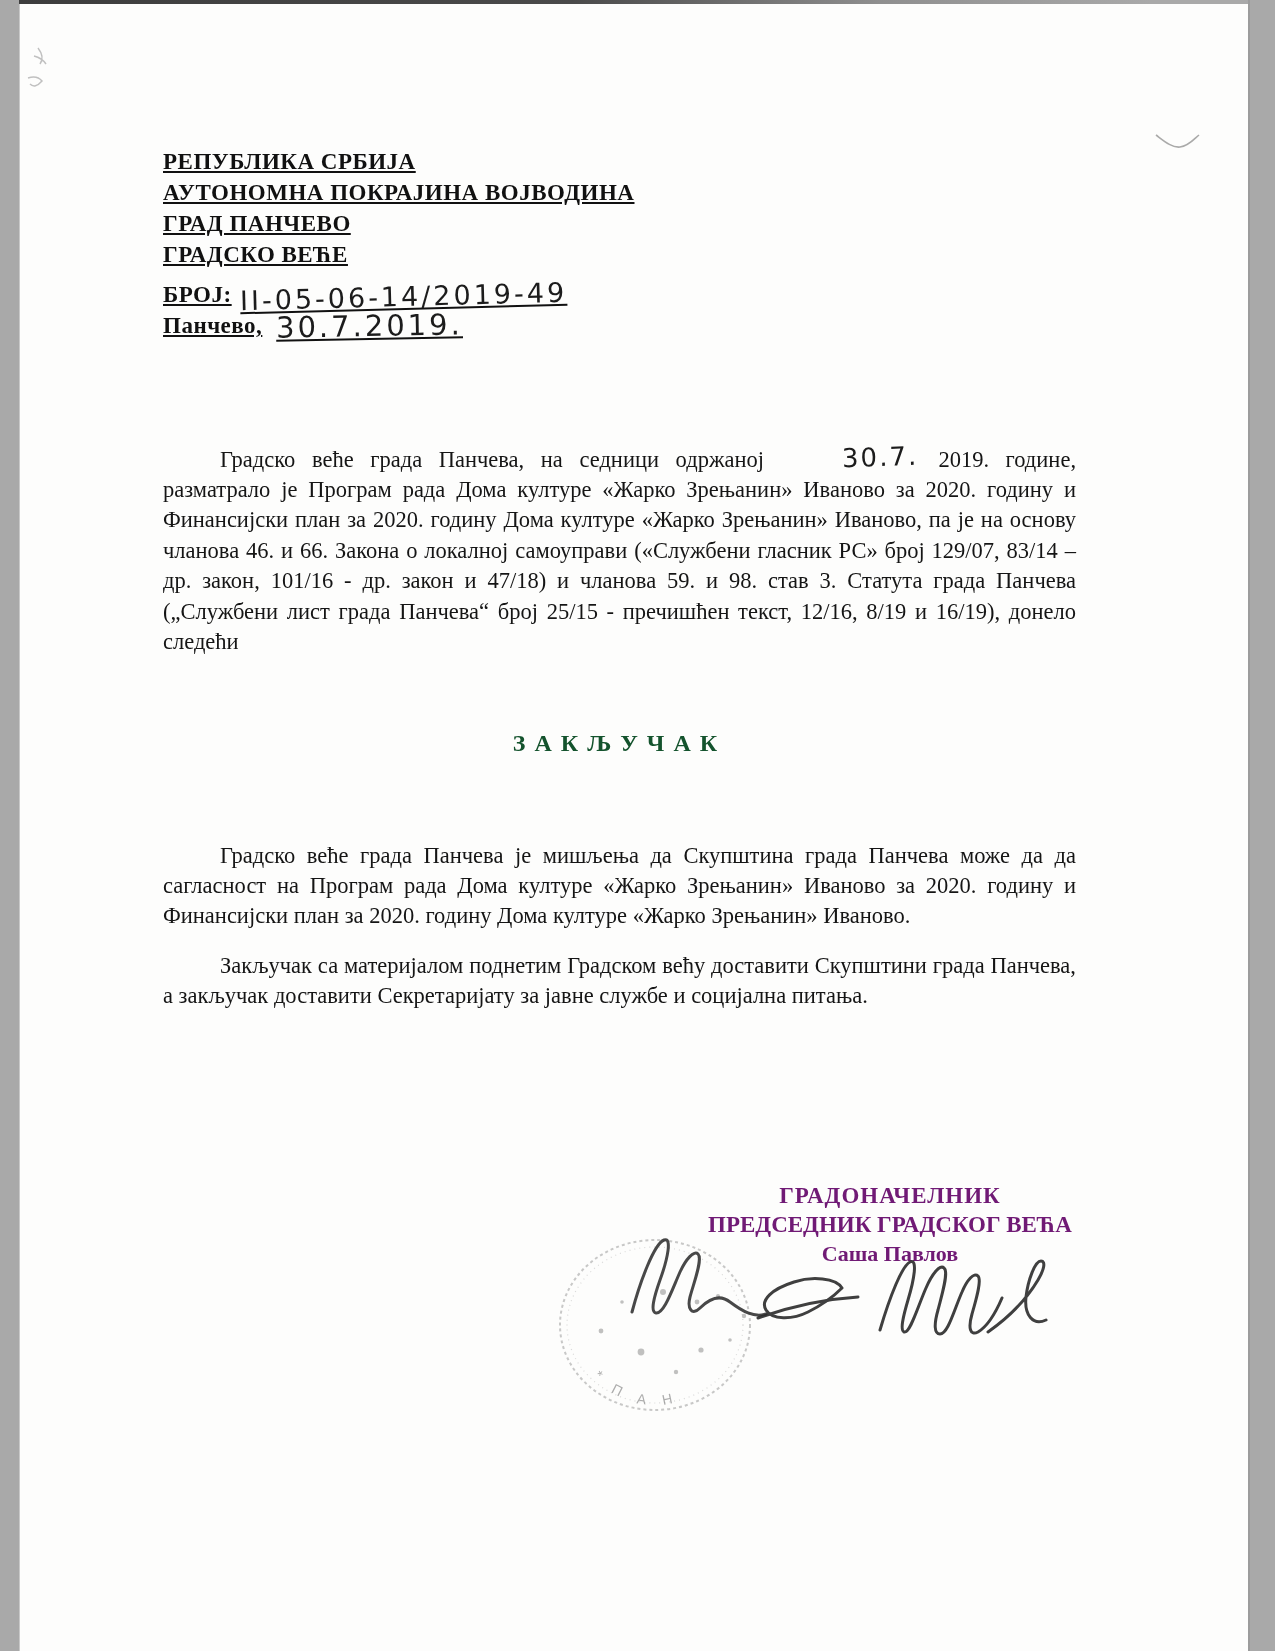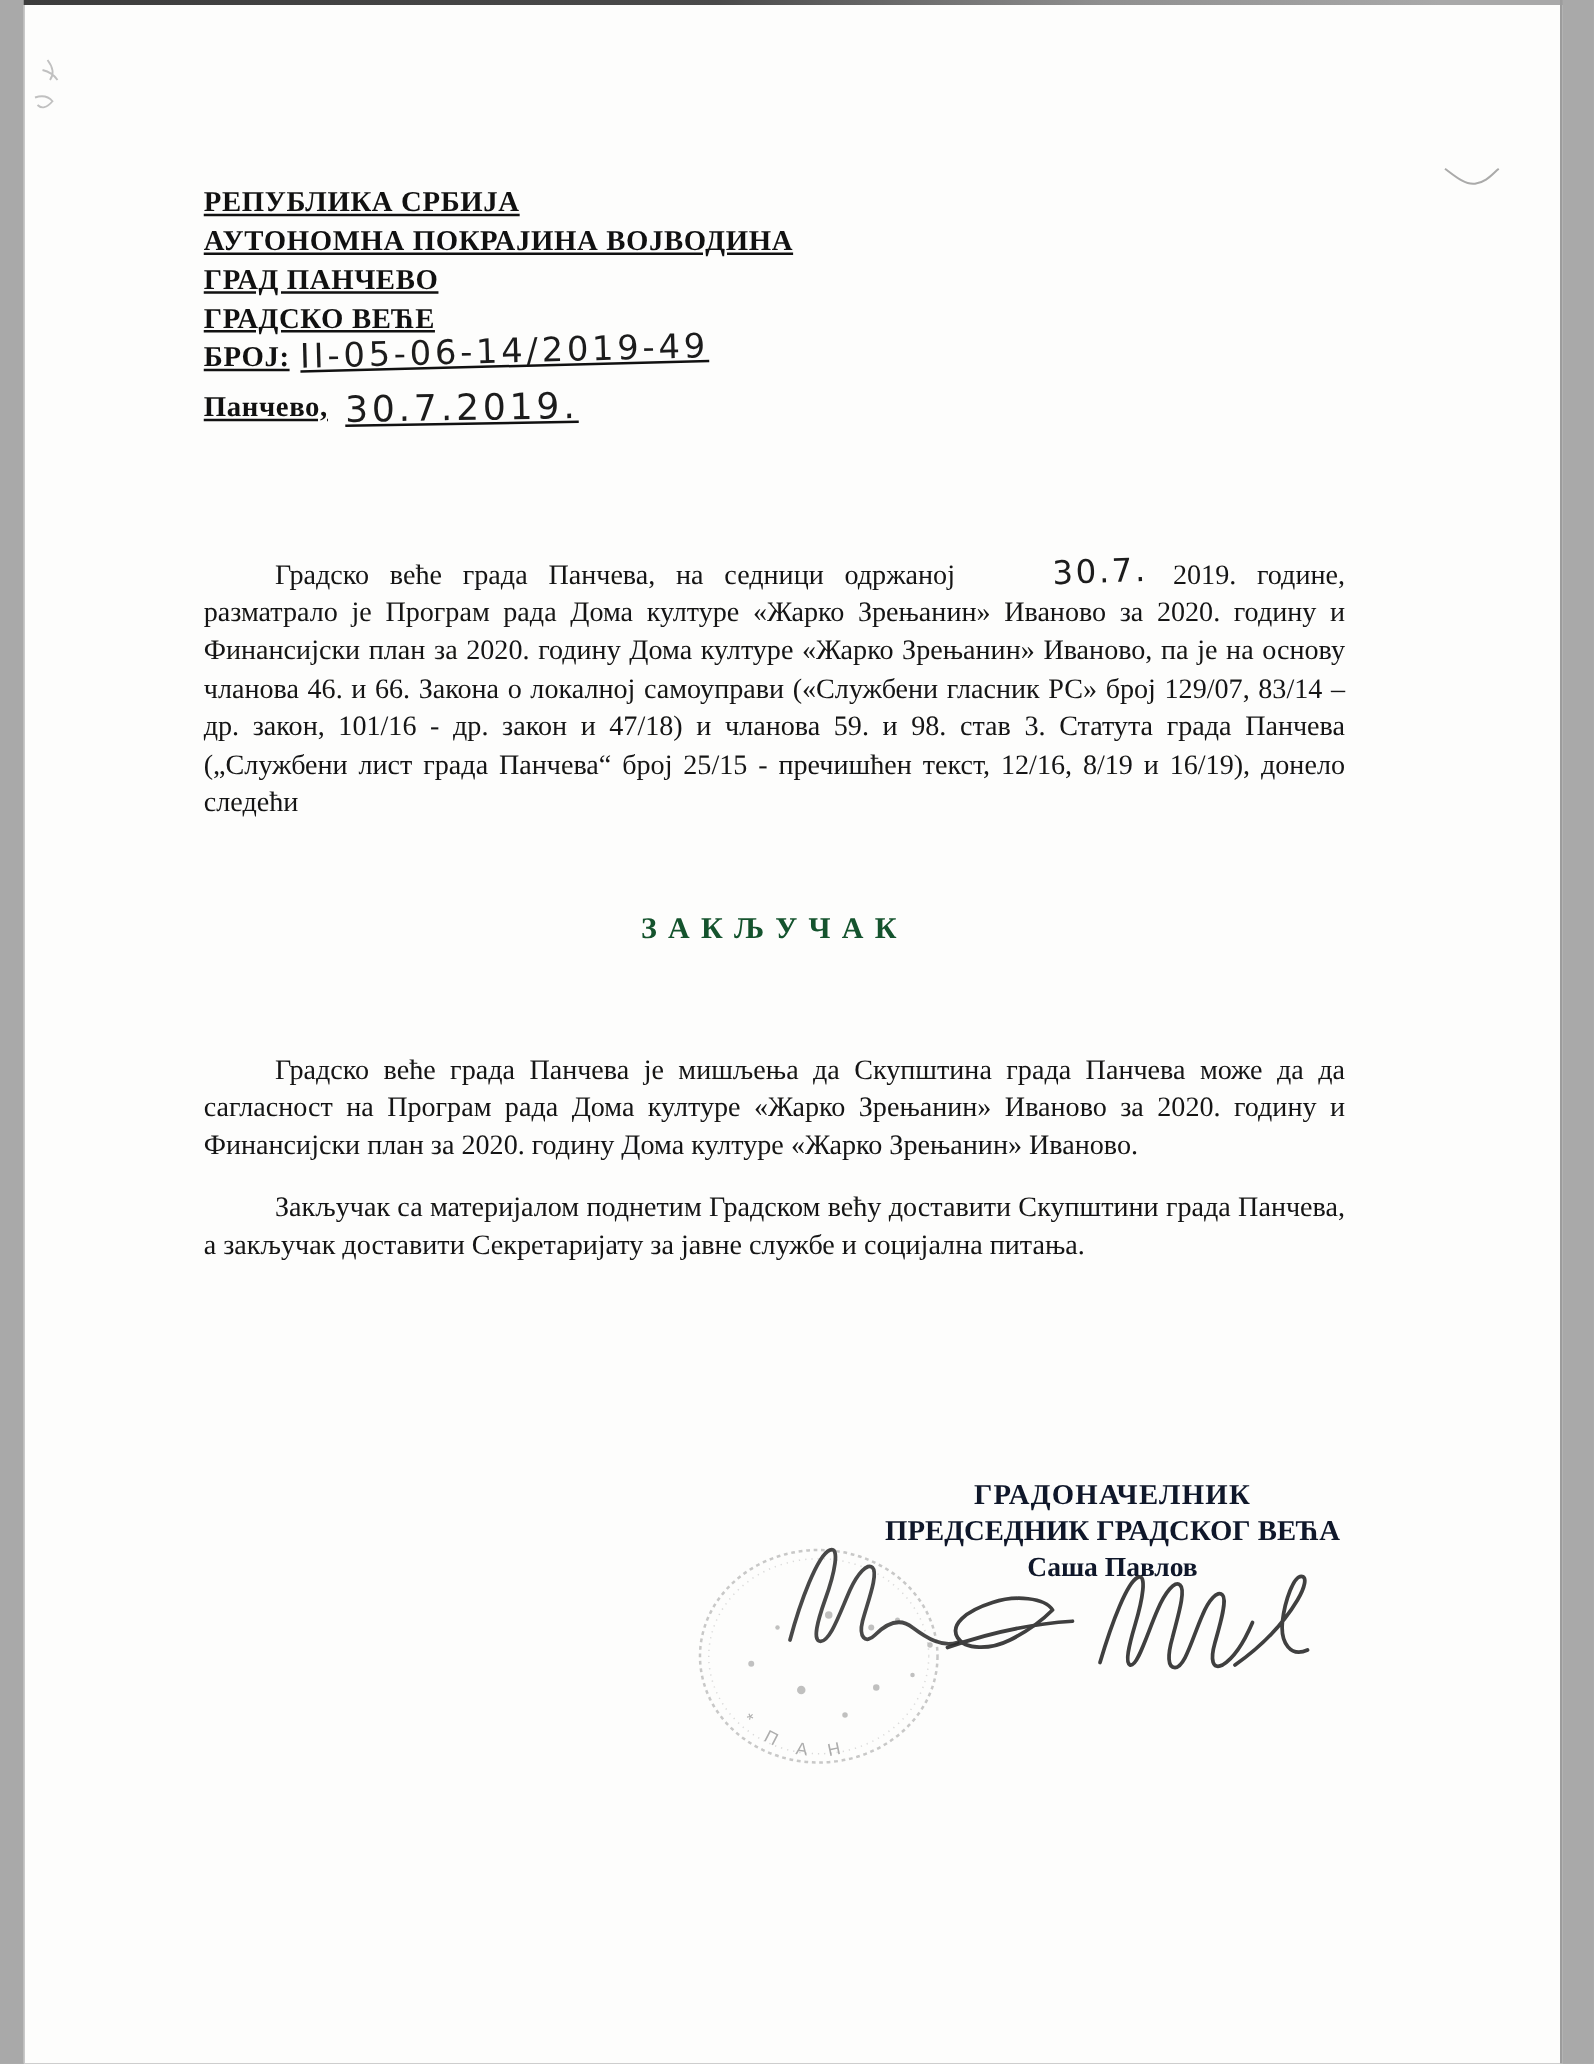--- a/index.html
+++ b/index.html
@@ -23,21 +23,21 @@
   .right-edge-line{
     position:absolute;top:0;left:1248px;width:2px;height:1651px;background:#9c9c9c;
   }
   .doc-header{
     position:absolute;left:163px;top:146px;
     font-weight:bold;font-size:23px;line-height:31px;letter-spacing:.5px;color:#111;
     white-space:nowrap;
     text-decoration:underline;
   }
   .hdr-row{height:31px;}
-  .number-row{height:40px;display:flex;align-items:flex-start;}
+  .number-row{height:40px;display:flex;align-items:flex-end;}
   .place-row{display:flex;align-items:flex-start;}
   .hw{
     font-family:"DejaVu Sans",sans-serif;
     font-weight:400;color:#1c1c1c;
     letter-spacing:3px;
   }
   .hw-number{
     font-size:27px;line-height:27px;
     margin-left:8px;margin-top:-2px;
     transform:rotate(-1.5deg);
@@ -63,21 +63,21 @@
   }
   .heading{
     position:absolute;left:163px;top:730px;width:913px;
     text-align:center;font-weight:bold;font-size:24px;
     letter-spacing:9px;color:#14532d;
   }
   #para-opinion{top:818px;}
   #para-delivery{top:928px;}
   .sig-block{
     position:absolute;left:680px;top:1182px;width:420px;
-    text-align:center;font-weight:bold;color:#0f172a;
+    text-align:center;font-weight:bold;color:#701a75;
   }
   .sig-line1{font-size:23px;line-height:28px;letter-spacing:1px;}
   .sig-line2{font-size:23px;line-height:29px;}
   .sig-name{font-size:22px;line-height:29px;}
   svg.overlay{position:absolute;left:0;top:0;width:1275px;height:1651px;pointer-events:none;}
 </style>
 </head>
 <body>
 
 <div id="scan">

